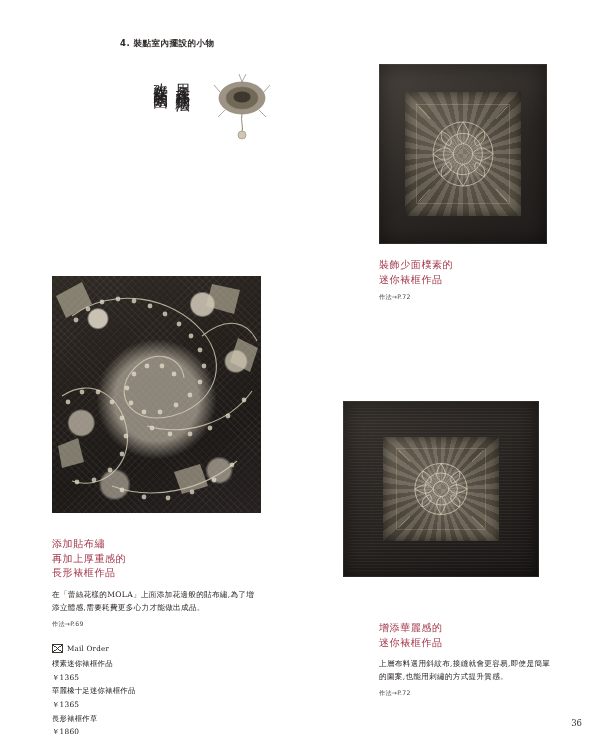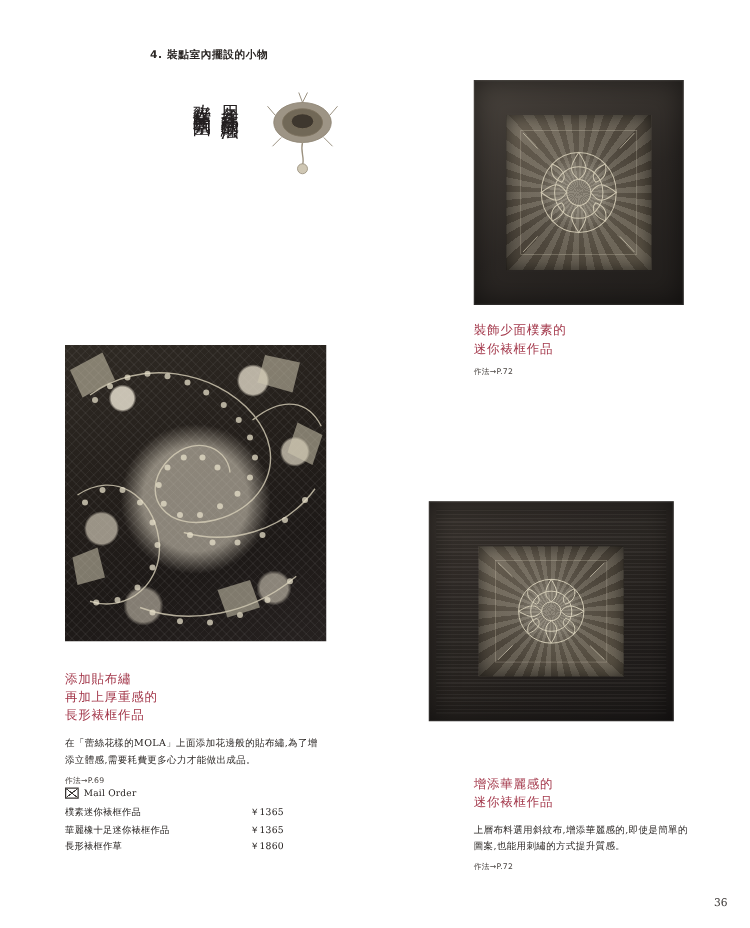--- a/index.html
+++ b/index.html
@@ -150,21 +150,21 @@
   }
 
   .cap-frame-a { left: 379px; top: 258px; width: 176px; }
   .cap-frame-b { left: 379px; top: 585px; width: 176px; margin-top: 36px; }
   .cap-lace    { left: 52px;  top: 525px; width: 208px; margin-top: 12px; }
 
   
   .mailorder {
     position: absolute;
     left: 52px;
-    top: 630px;
+    top: 644px;
     width: 250px;
     font-family: "DejaVu Serif", serif;
     font-size: 7.4px;
     letter-spacing: 0.2px;
     color: #262220;
   }
   .mailorder .mo-head {
     display: flex;
     align-items: center;
     gap: 4px;
@@ -181,20 +181,21 @@
     content: "";
     position: absolute;
     left: 0; top: 0; right: 0; bottom: 0;
     background:
       linear-gradient(to bottom right, transparent 46%, #3a3634 47%, #3a3634 53%, transparent 54%),
       linear-gradient(to bottom left, transparent 46%, #3a3634 47%, #3a3634 53%, transparent 54%);
   }
   .mailorder .mo-row {
     display: flex;
     line-height: 1.85;
+    flex-direction: column;
   }
   .mailorder .mo-name { width: 148px; }
   .mailorder .mo-price { white-space: nowrap; }
 
   
   .folio {
     position: absolute;
     right: 18px;
     bottom: 14px;
     font-family: "DejaVu Serif", serif;
@@ -354,21 +355,21 @@
     </svg>
   </div>
   <div class="frame-bevel"></div>
 </div>
 
 <div class="caption cap-frame-b">
   <div class="c-title">
     <div>增添華麗感的</div>
     <div>迷你裱框作品</div>
   </div>
-  <div class="c-body">上層布料選用斜紋布,增添華麗感的,即使是簡單的圖案,也能用刺繡的方式提升質感。</div>
+  <div class="c-body">上層布料選用斜紋布,接縫就會更容易,即使是簡單的圖案,也能用刺繡的方式提升質感。</div>
   <div class="c-ref">作法→P.72</div>
 </div>
 
 <div class="mailorder">
   <div class="mo-head">
     <span class="mo-mark"></span>
     <span>Mail Order</span>
   </div>
   <div class="mo-row">
     <span class="mo-name">樸素迷你裱框作品</span>

